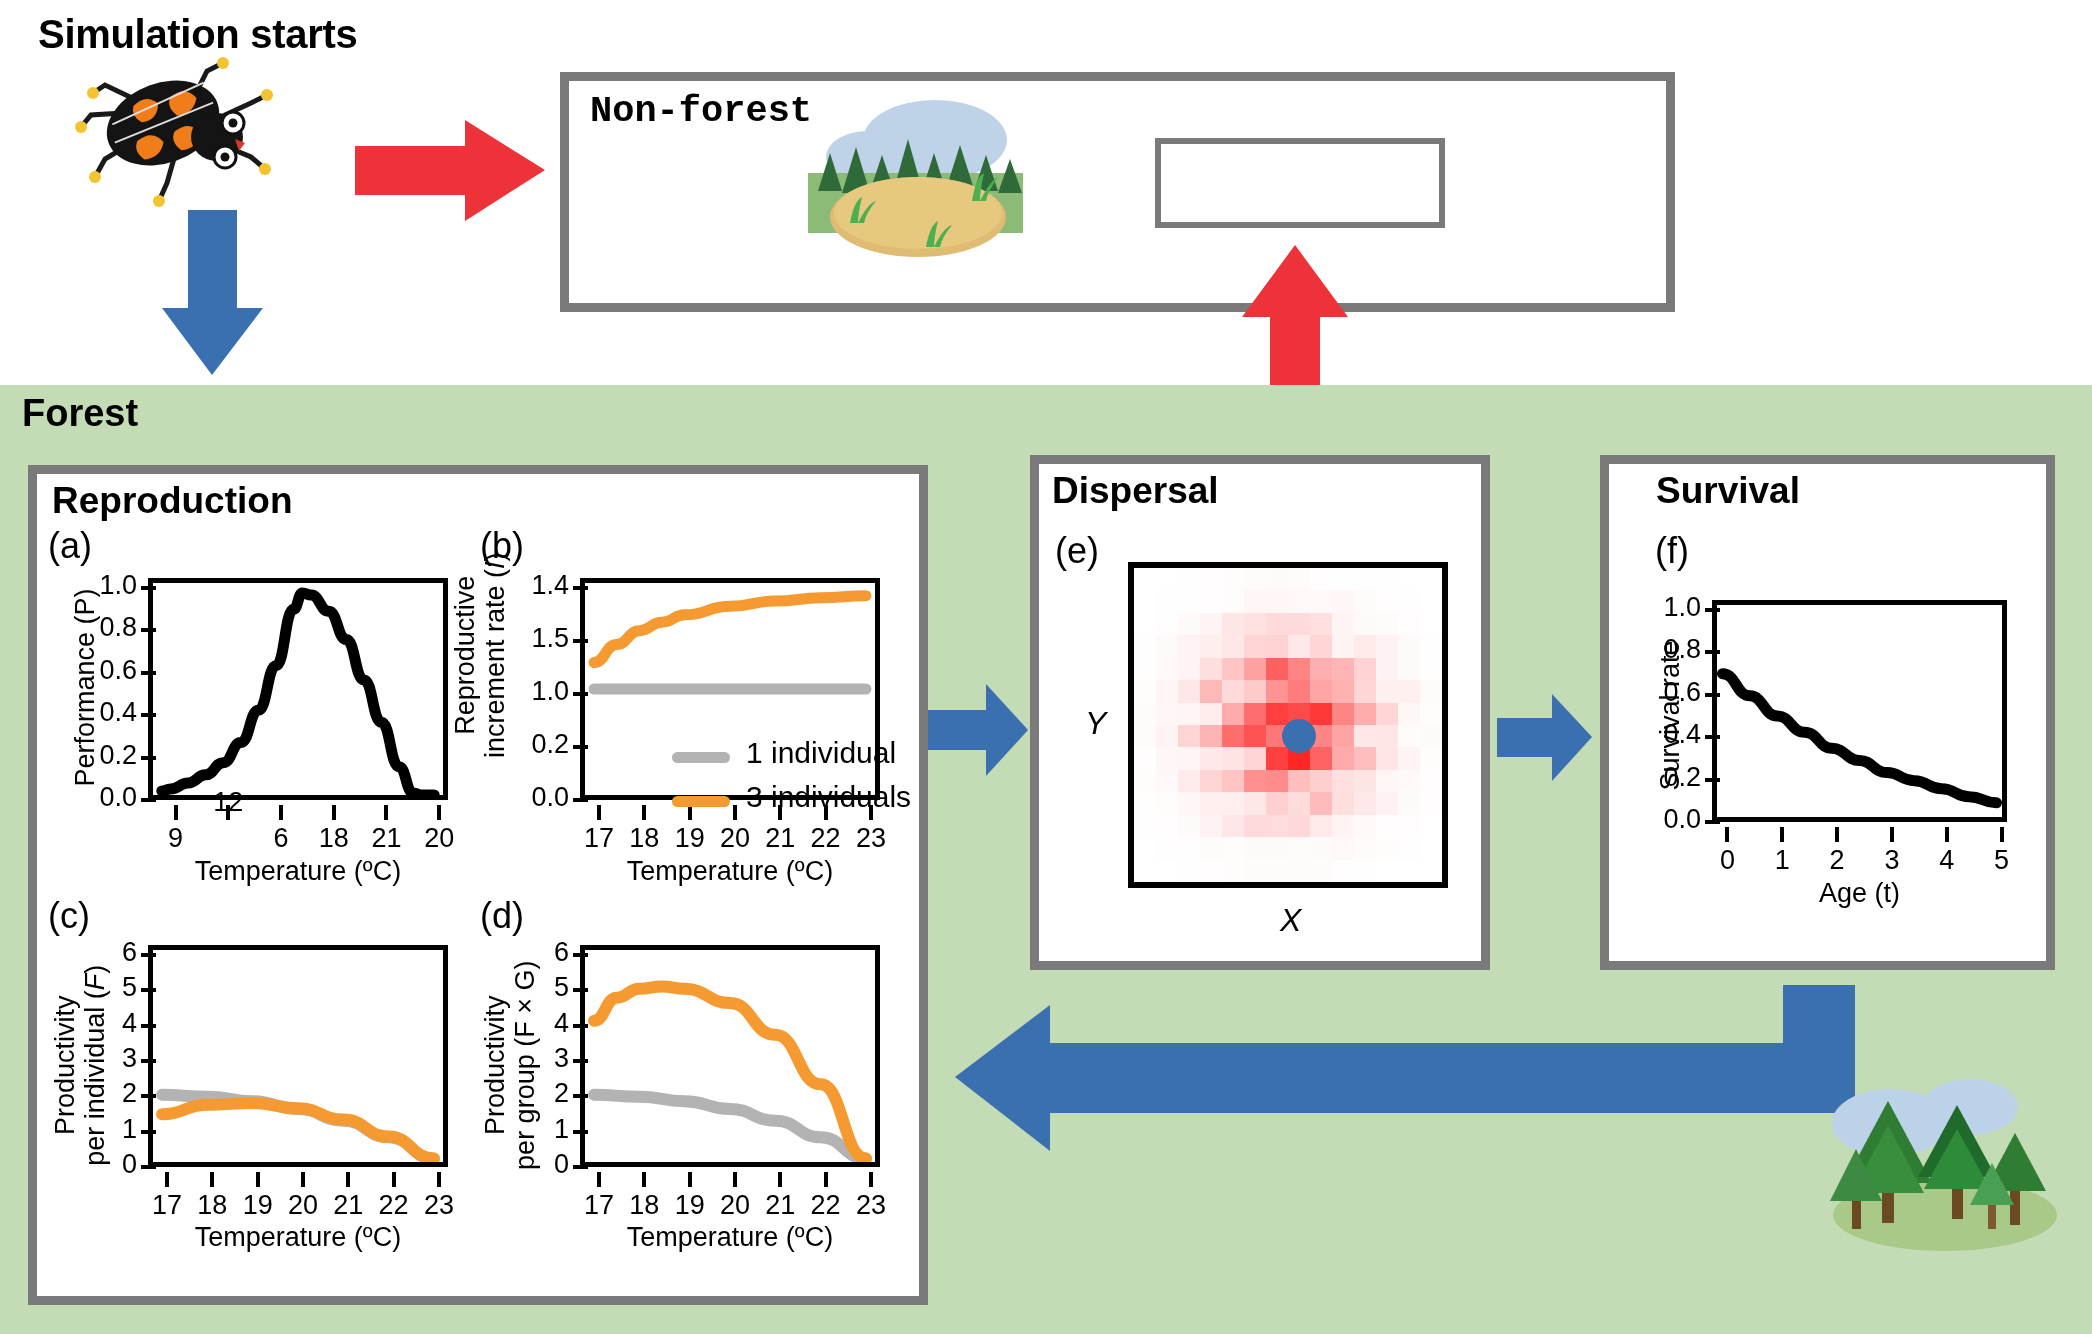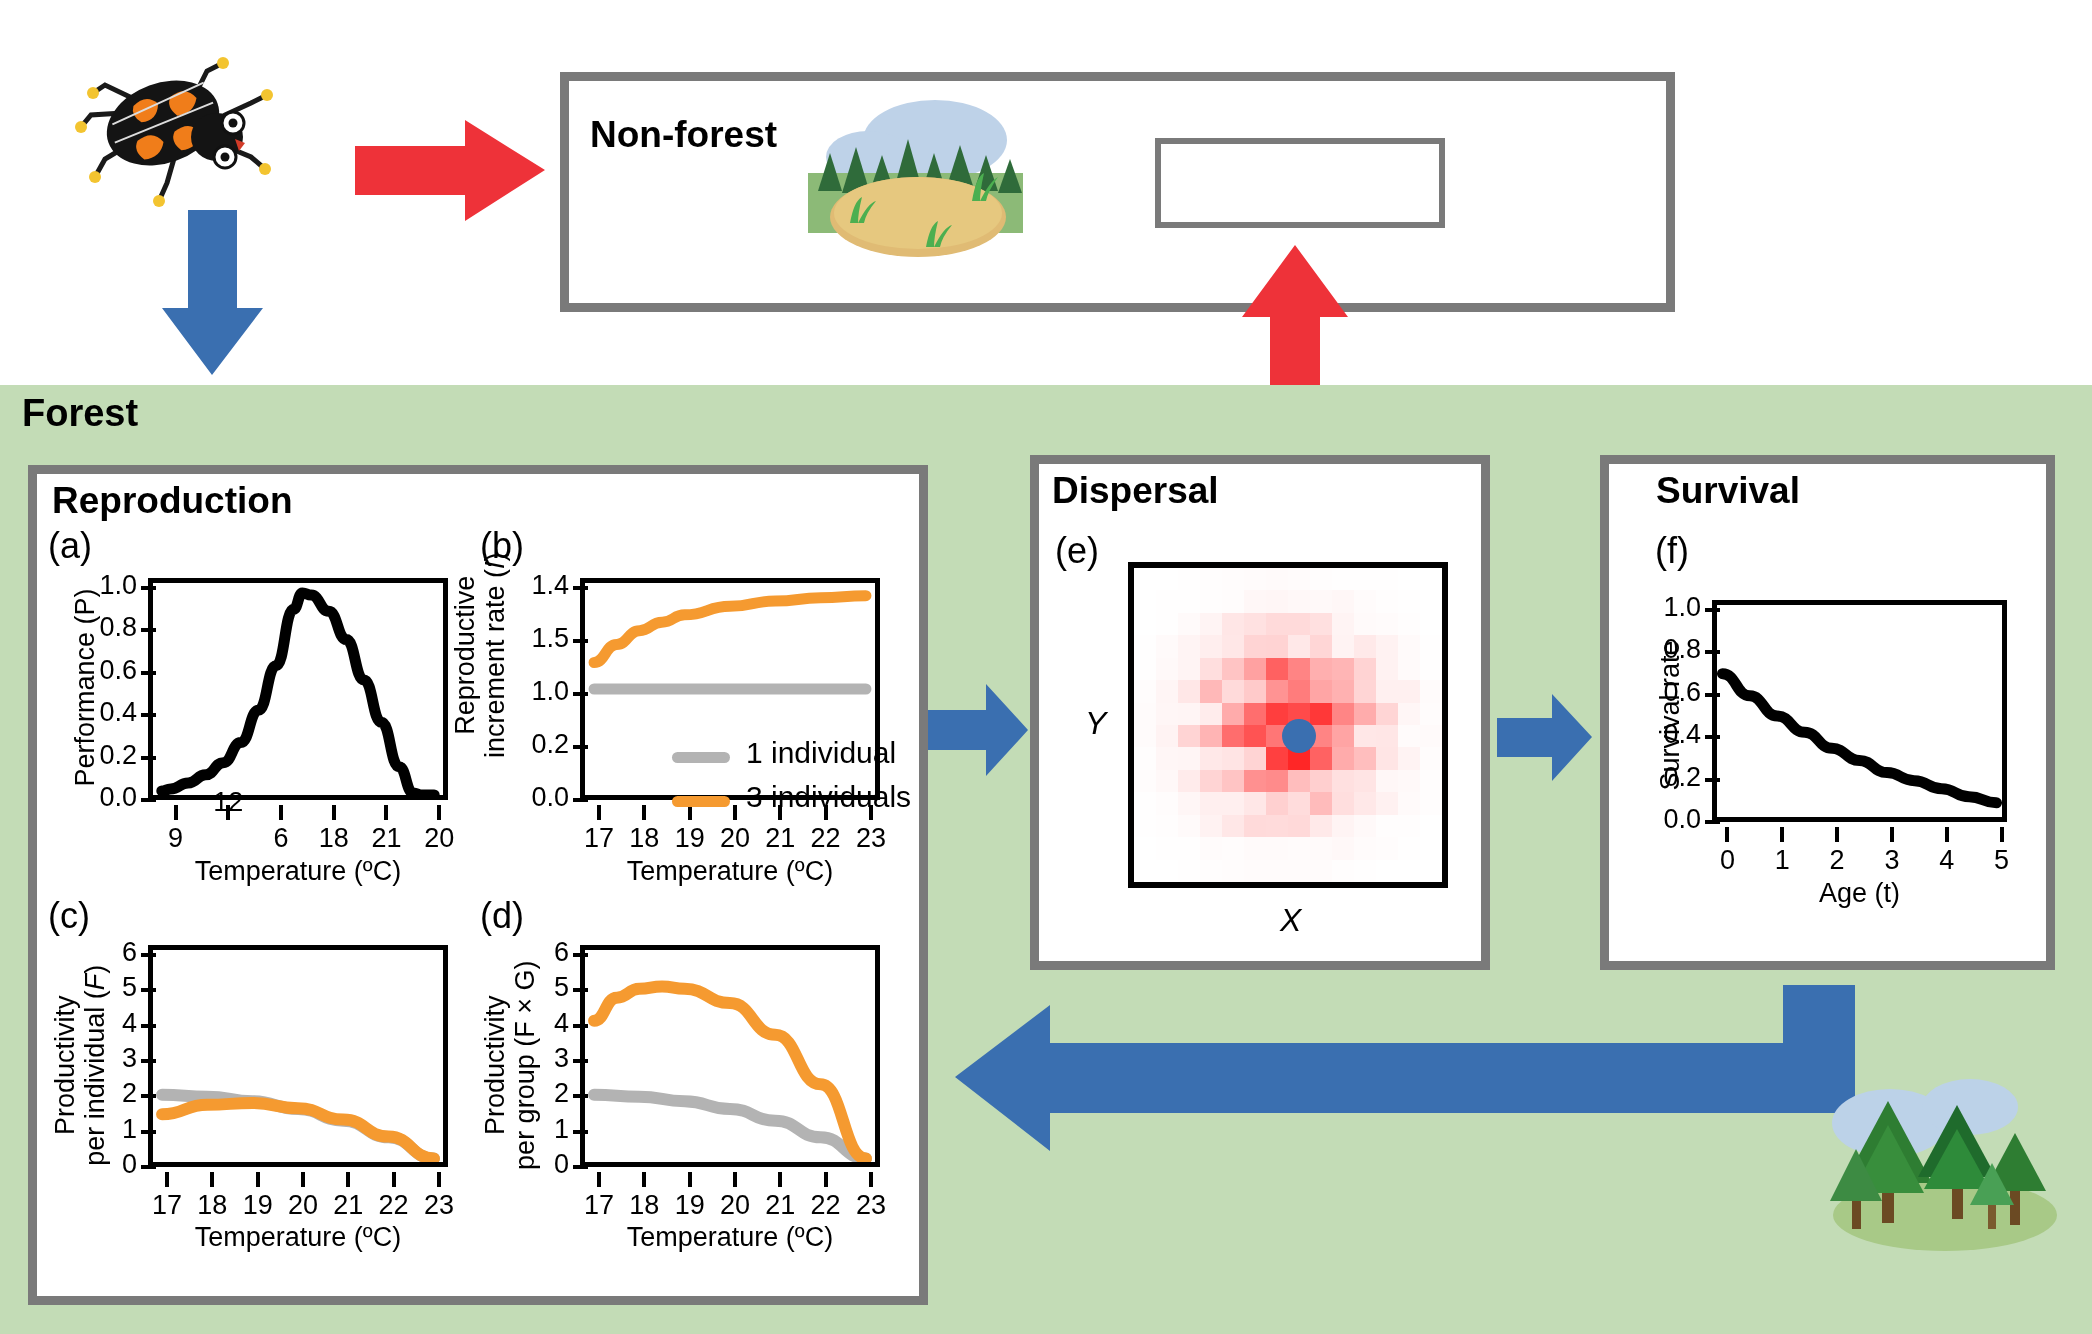--- a/index.html
+++ b/index.html
@@ -13,21 +13,21 @@
 
   
   #forest-panel{left:0;top:385px;width:2092px;height:949px;background:#c3dcb6;}
   #forest-label{left:22px;top:392px;font-size:38px;font-weight:bold;color:#000;}
 
   
   .gbox{background:#fff;border:9px solid #7a7a7a;box-sizing:border-box;}
   .gbox-title{position:absolute;font-size:37px;font-weight:bold;color:#000;}
 
   #nonforest-box{left:560px;top:72px;width:1115px;height:240px;}
-  #nonforest-title{left:590px;top:114px;}
+  #nonforest-title{left:590px;top:90px;font-family:Liberation Mono, monospace;}
   #death-box{left:1155px;top:138px;width:290px;height:90px;background:#fff;border:6px solid #7a7a7a;box-sizing:border-box;}
   #death-label{left:1155px;top:158px;width:290px;text-align:center;font-size:36px;font-weight:bold;}
 
   #repro-box{left:28px;top:465px;width:900px;height:840px;}
   #repro-title{left:52px;top:480px;}
 
   #disp-box{left:1030px;top:455px;width:460px;height:515px;}
   #disp-title{left:1052px;top:470px;}
 
   #surv-box{left:1600px;top:455px;width:455px;height:515px;}
@@ -71,20 +71,21 @@
   #scenery-nf{left:790px;top:95px;width:250px;height:165px;}
   #scenery-forest{left:1820px;top:1065px;width:245px;height:190px;}
 
   svg{display:block;}
 </style>
 </head>
 <body>
 
 <div id="stage">
 
+  <div class="abs" id="sim-title">Simulation starts</div>
 
   <div class="abs" id="beetle">
     <svg viewBox="0 0 230 160" width="230" height="160">
       <g stroke="#1a1a1a" stroke-width="5" fill="none" stroke-linecap="round">
         <path d="M55 42 L30 30 L18 38"></path>
           <path d="M48 58 L16 60 L6 72"></path>
         <path d="M60 86 L30 104 L20 122"></path>
           <path d="M100 100 L92 128 L84 146"></path>
         <path d="M122 36 L132 16 L148 8"></path>
           <path d="M150 60 L176 48 L192 40"></path>

